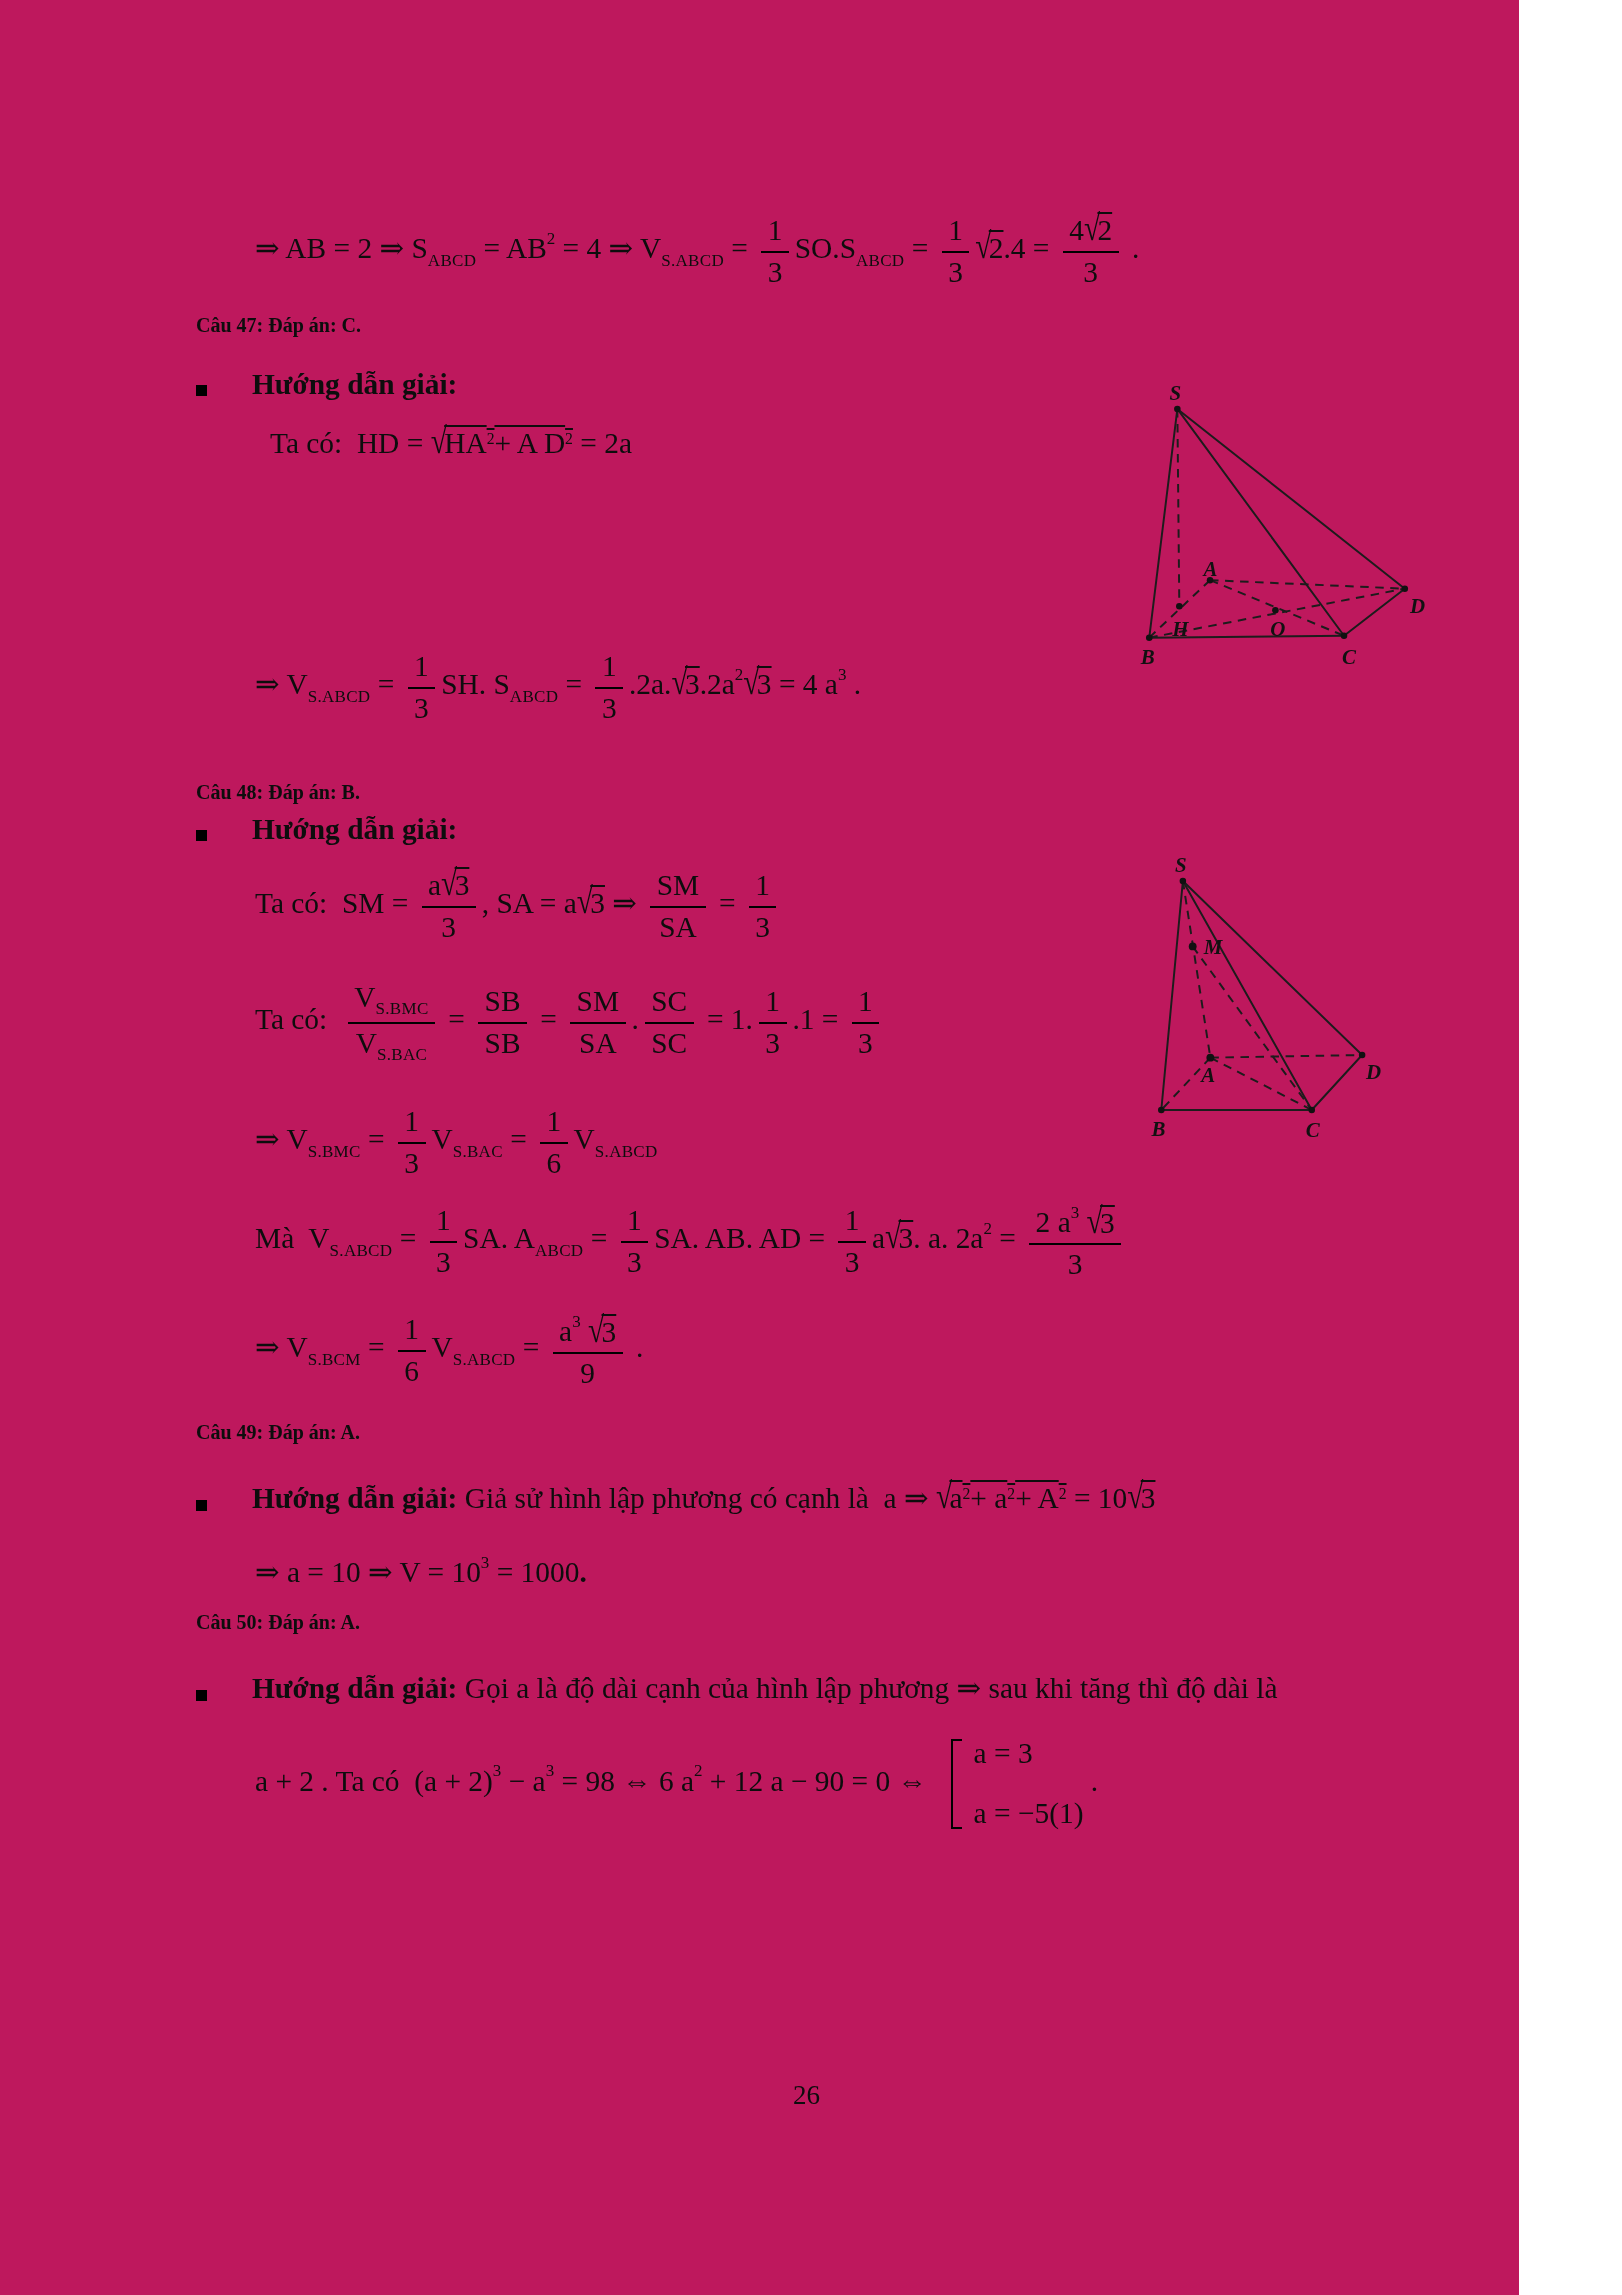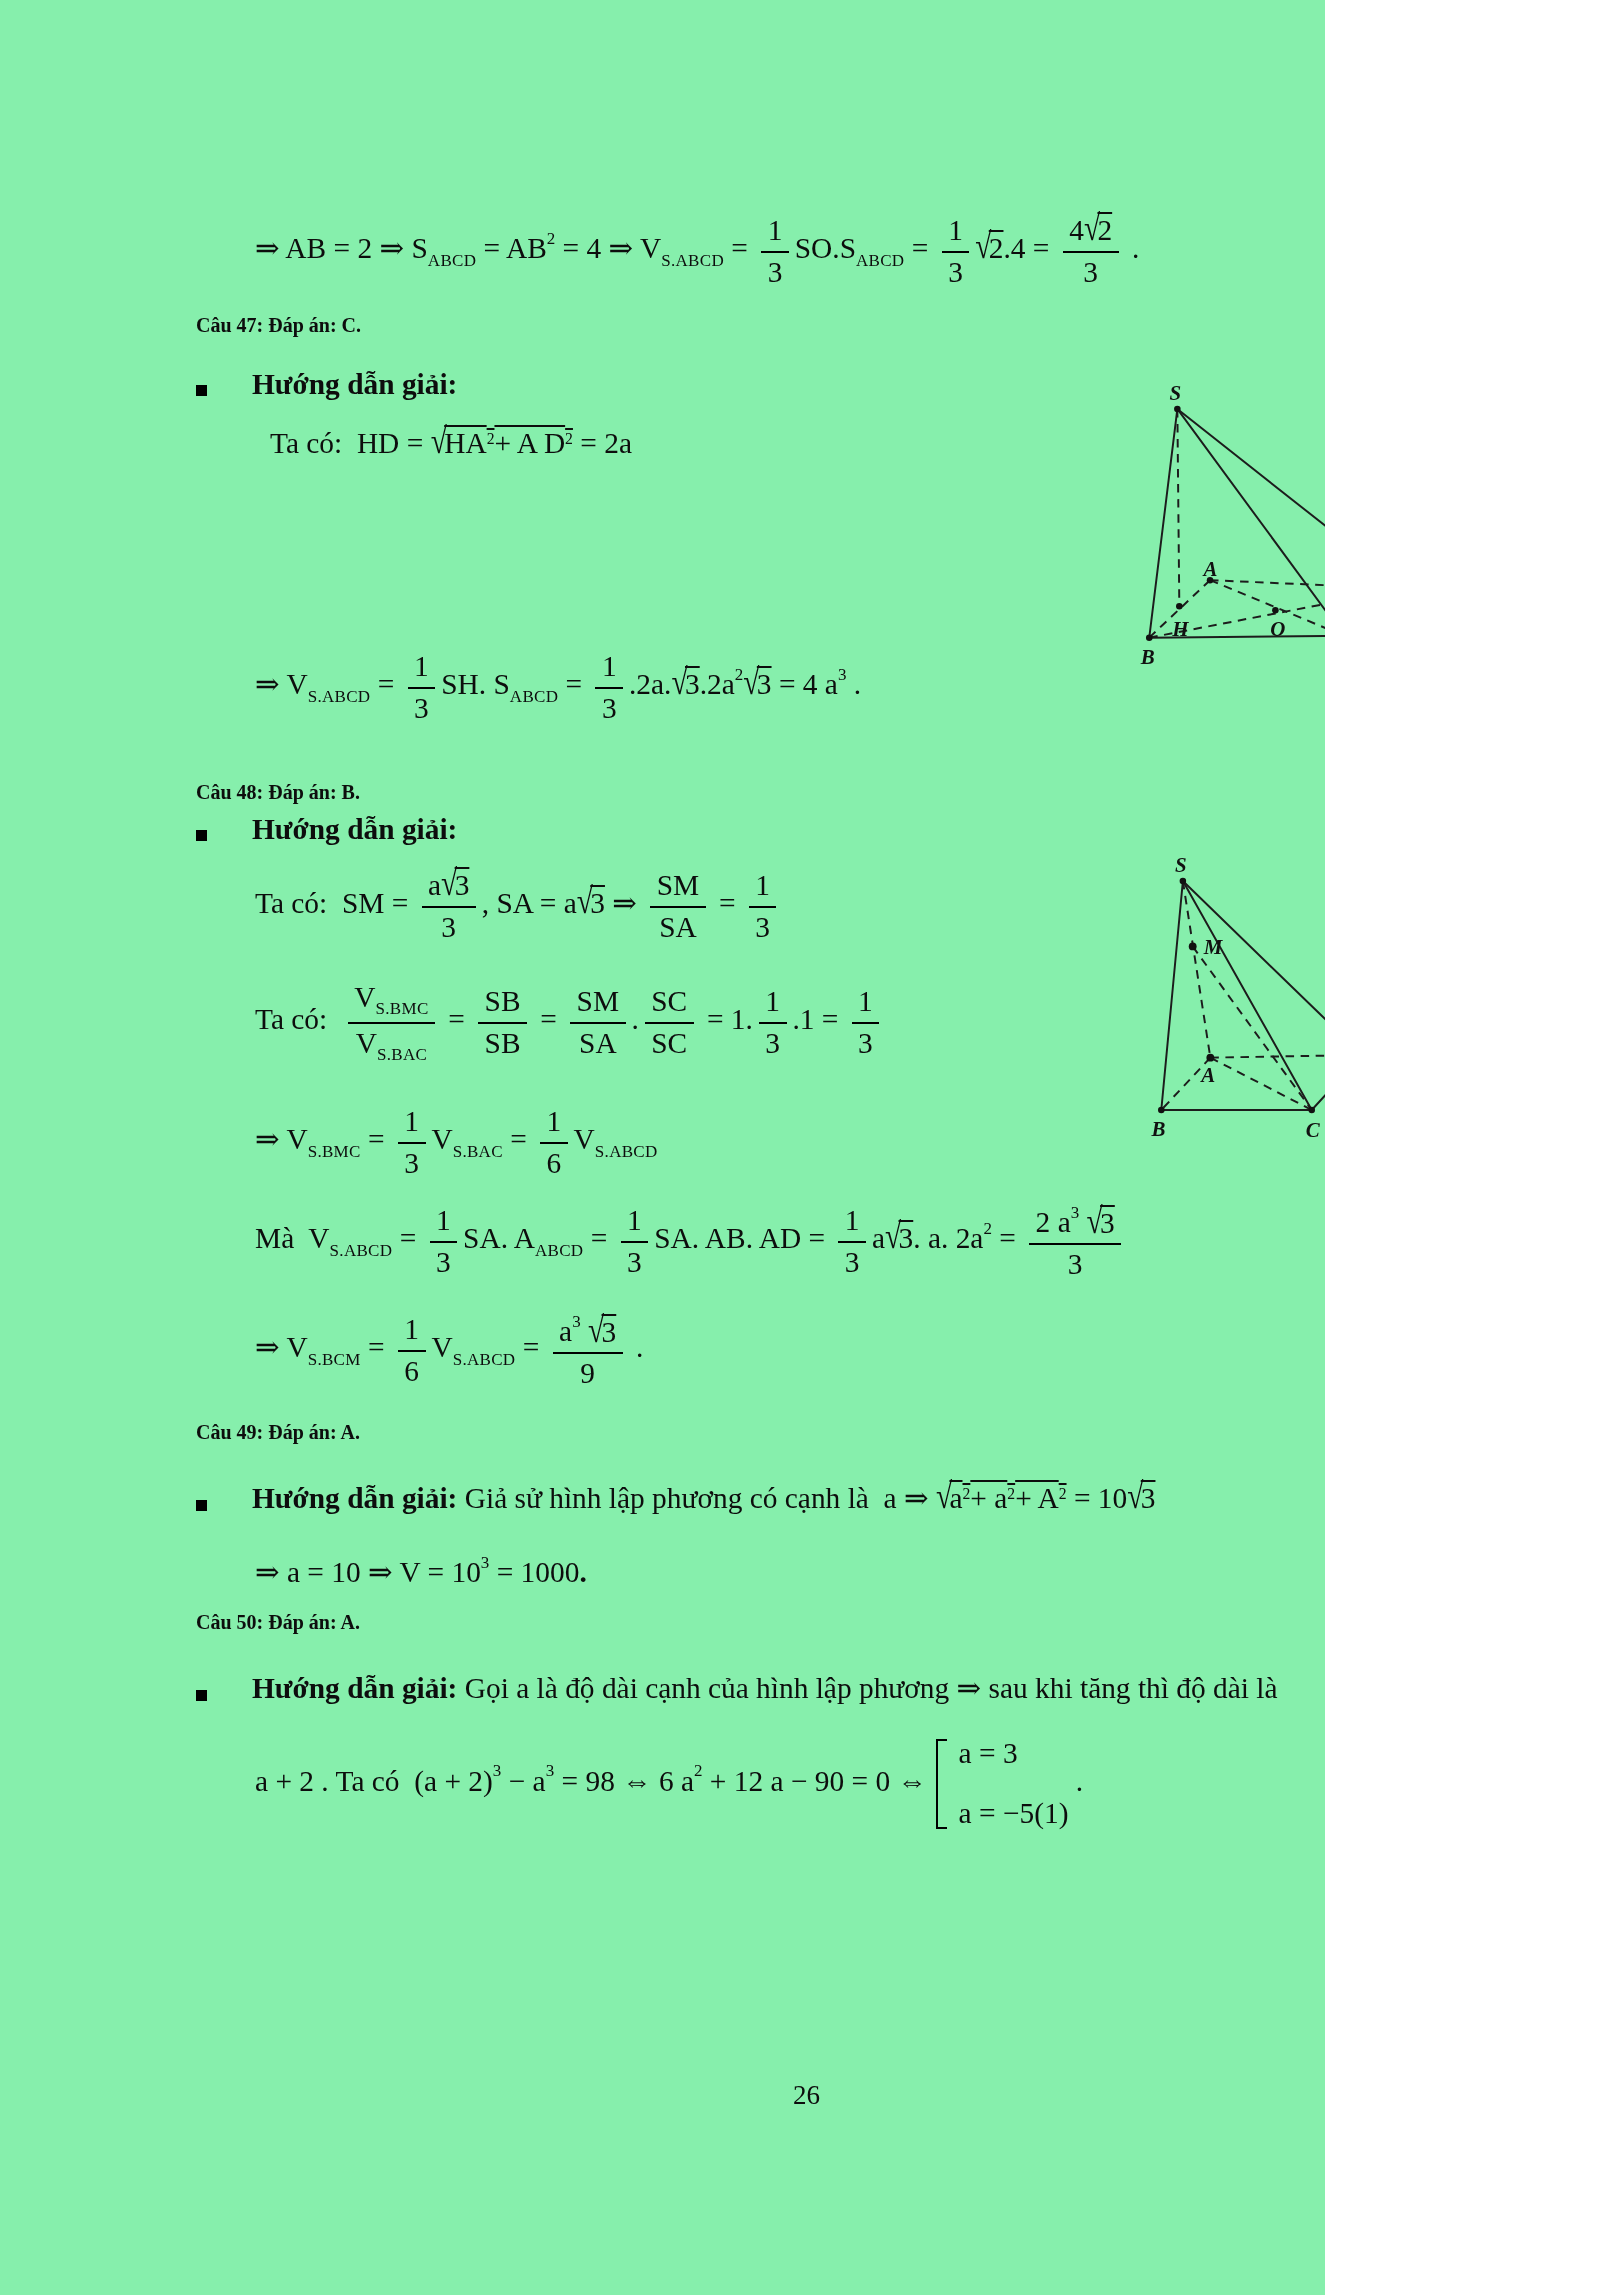--- a/index.html
+++ b/index.html
@@ -1,19 +1,19 @@
 <!DOCTYPE html>
 <html style="font-size:10.5px"><head>
 <meta charset="utf-8">
 <style>
   *{box-sizing:border-box}
   html,body{margin:0;padding:0}
   body{width:1623px;height:2295px;background:#ffffff;color:#0d0d0d;
        font-family:"Liberation Serif","DejaVu Serif",serif;}
-  #page{position:relative;width:1325px;height:2295px;overflow:hidden;background:#86efac}
+  #page{position:relative;width:1519px;height:2295px;overflow:hidden;background:#be185d}
 
   .mline{position:absolute;font-size:29.4px;line-height:1.25;white-space:nowrap}
   .qh{position:absolute;font-size:20px;font-weight:700;line-height:1.2;white-space:nowrap}
   .guide{position:absolute;font-size:29.4px;font-weight:700;white-space:nowrap}
   .bullet{position:absolute;width:10.5px;height:10.5px;background:#000}
   .pagenum{position:absolute;font-size:27px}
 
   .b{font-weight:700}
   .sb{font-size:17px;vertical-align:-7.9px;letter-spacing:0.3px}
   .sp{font-size:17px;vertical-align:14.4px}
@@ -25,21 +25,21 @@
 
   .sqrt{white-space:nowrap}
   .rad{display:inline-block;transform:scaleY(1.25);transform-origin:center 78%;margin-right:-2.6px}
   .ovl{text-decoration:overline;text-decoration-thickness:2.3px}
   .ovl .sp{vertical-align:9.2px;font-size:15.7px}
 
   .arc{position:relative;display:inline-block}
   .arc::before{content:"";position:absolute;left:2.6px;right:2.6px;top:-10.5px;height:11.8px;
                border-top:2.3px solid #000;border-radius:50%/100% 100% 0 0}
 
-  .cases{display:inline-flex;align-items:flex-start;vertical-align:middle;margin-left:2px}
+  .cases{display:inline-flex;align-items:flex-start;vertical-align:middle;margin-left:17px}
   .cb{align-self:stretch;width:10.5px;border-left:2.6px solid #000;border-top:2.6px solid #000;
       border-bottom:2.6px solid #000;margin-right:11.8px}
   .ccol{display:inline-flex;flex-direction:column;row-gap:31px}
   .crow{line-height:1}
 
   .fig{position:absolute}
   .fig line.solid{stroke:#1c1c1c;stroke-width:3;stroke-linecap:round}
   .fig line.dash{stroke:#1c1c1c;stroke-width:3;stroke-dasharray:13 10;stroke-linecap:butt}
   .fig circle{fill:#111}
   .fig text{font-family:"Liberation Serif","DejaVu Serif",serif;font-style:italic;

